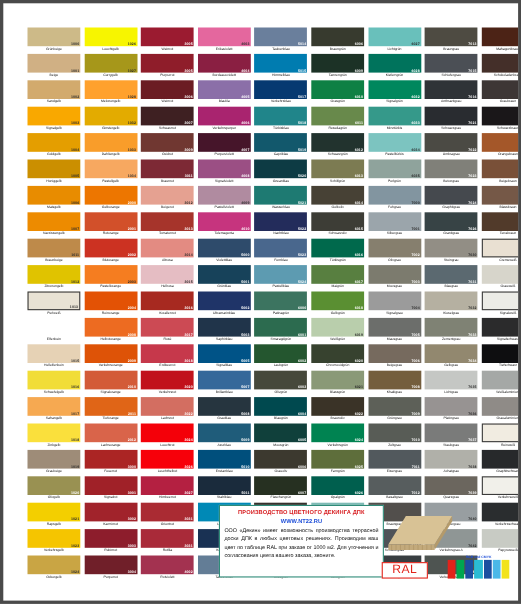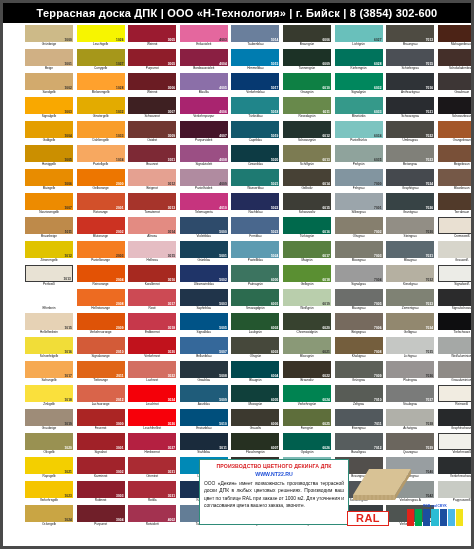--- a/index.html
+++ b/index.html
@@ -41,37 +41,34 @@
   #info-body{color:#111;font-size:4.9px;line-height:7.4px;text-align:justify;
              margin-top:2px;}
 
   
   #board{position:absolute;left:348px;top:462px;width:62px;height:42px;}
 
   
   #ral{position:absolute;left:344px;top:508px;width:42px;height:15px;
        box-sizing:border-box;border:1.4px solid #e2231a;background:#fff;
        display:flex;align-items:center;justify-content:center;}
-  #ral-text{color:#e2231a;font-size:11px;font-weight:bold;letter-spacing:.4px;
+  #ral-text{color:#e2231a;font-size:11px;font-weight:normal;letter-spacing:.4px;
             line-height:11px;text-align:right;}
 
   
   #bars{position:absolute;left:404px;top:506px;width:56px;height:17px;display:flex;gap:1px;}
   #bars .bar{flex:1 1 auto;height:17px;}
   #bars-cap{position:absolute;left:404px;top:501px;width:56px;text-align:center;
             font-size:3.1px;color:#1f4fd8;font-weight:bold;}
 </style>
 </head>
 <body>
 
 <div id="page">
 
-  <div id="header">
-    <div id="header-text">Терраcная доска ДПК  |  ООО «Н-Технология»  |  г. Бийск  |  8 (3854) 302-600</div>
-  </div>
 
   <div id="chart">
       <div class="col" style="left: 19px;">
         <div class="cell">
           <div class="sw" style="background: rgb(205, 186, 136);">
             <span class="code" style="color: rgb(42, 42, 42);">1000</span>
           </div>
           <div class="nm">Grünbeige</div>
         </div>
         <div class="cell">

